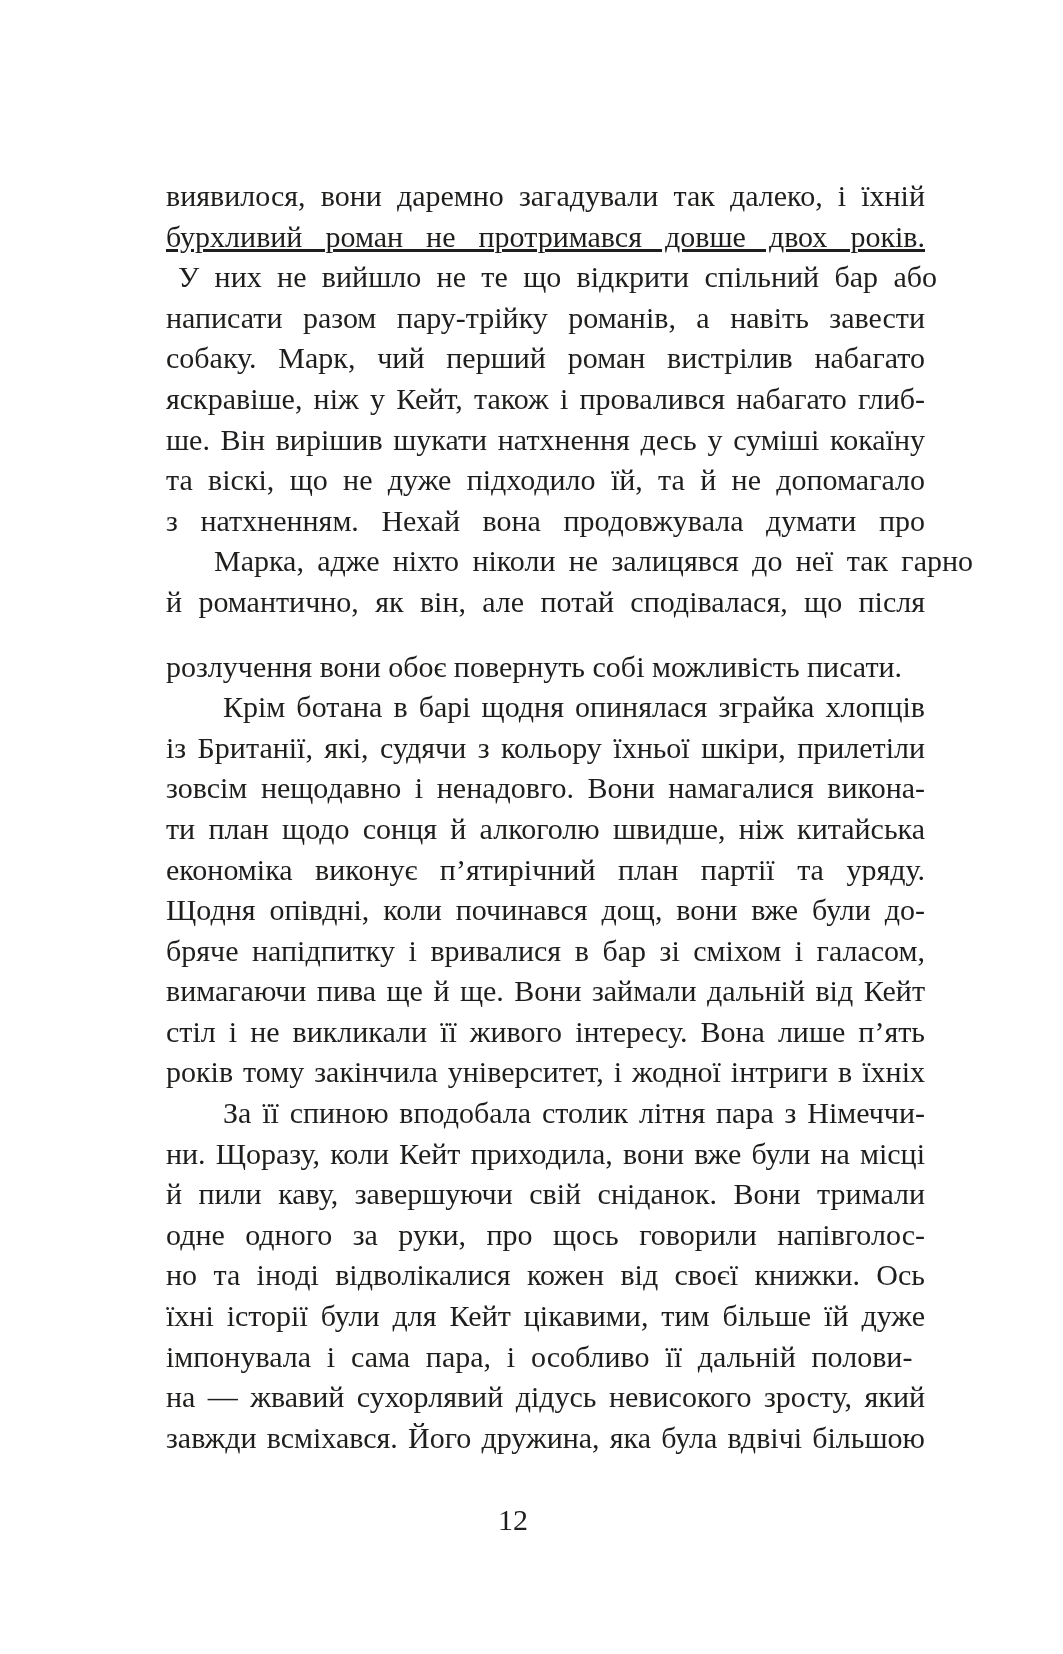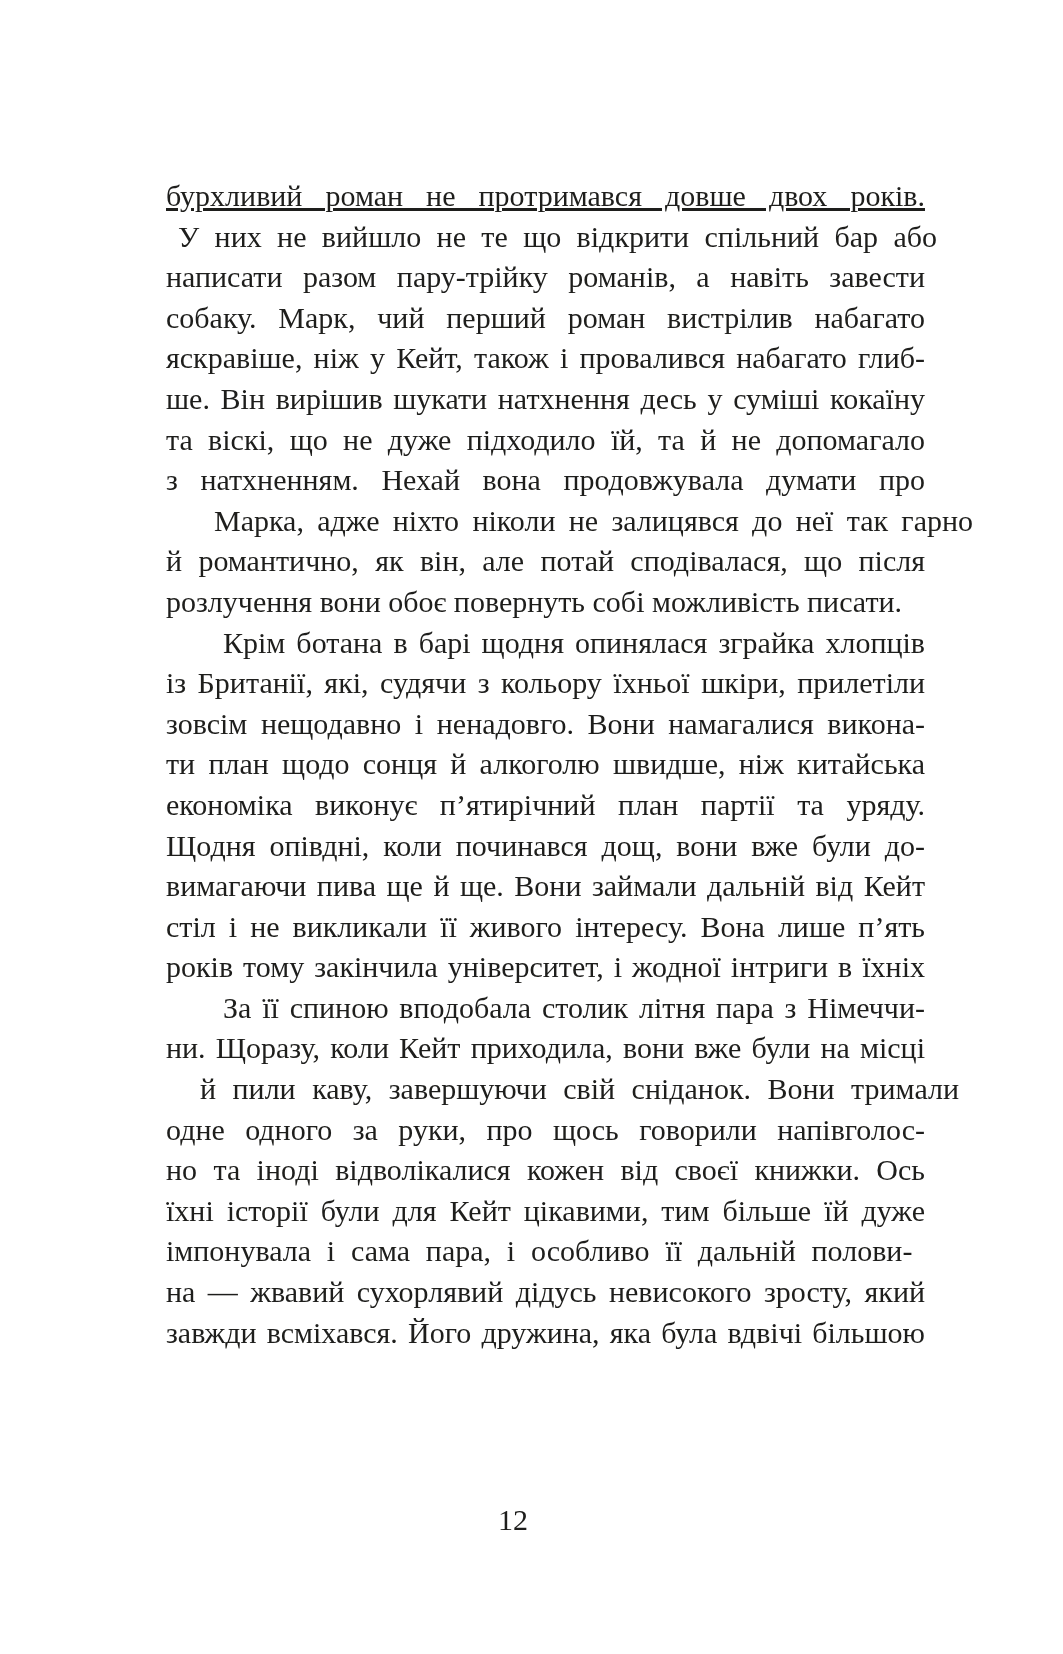--- a/index.html
+++ b/index.html
@@ -50,47 +50,49 @@
     font-size: 30px;
     line-height: 36px;
   }
 </style>
 </head>
 <body>
 
 <div class="page">
   <div class="text-block">
       <div class="paragraph">
+        <div class="line" style="word-spacing: 7.6183px; letter-spacing: 0px;">виявилося, вони даремно загадували так далеко, і їхній</div>
         <div class="line" style="word-spacing: 15.5573px; letter-spacing: 0px; text-decoration: underline;">бурхливий роман не протримався довше двох років.</div>
         <div class="line" style="word-spacing: 7.87969px; letter-spacing: 0px; margin-left: 12px;">У них не вийшло не те що відкрити спільний бар або</div>
         <div class="line" style="word-spacing: 12.9818px; letter-spacing: 0px;">написати разом пару-трійку романів, а навіть завести</div>
         <div class="line" style="word-spacing: 14.3307px; letter-spacing: 0px;">собаку. Марк, чий перший роман вистрілив набагато</div>
         <div class="line" style="word-spacing: 3.70117px; letter-spacing: 0px;">яскравіше, ніж у Кейт, також і провалився набагато глиб-</div>
         <div class="line" style="word-spacing: 3.17578px; letter-spacing: 0px;">ше. Він вирішив шукати натхнення десь у суміші кокаїну</div>
         <div class="line" style="word-spacing: 7.825px; letter-spacing: 0px;">та віскі, що не дуже підходило їй, та й не допомагало</div>
         <div class="line" style="word-spacing: 15.0443px; letter-spacing: 0px;">з натхненням. Нехай вона продовжувала думати про</div>
         <div class="line" style="word-spacing: 5.79167px; letter-spacing: 0px; margin-left: 48px;">Марка, адже ніхто ніколи не залицявся до неї так гарно</div>
         <div class="line" style="word-spacing: 8.85352px; letter-spacing: 0px;">й романтично, як він, але потай сподівалася, що після</div>
-        <div class="line no-stretch" style="word-spacing: 0px; letter-spacing: 0px;">розлучення вони обоє повернуть собі можливість писати.</div>
+        <div class="line no-stretch" style="word-spacing: 0px; letter-spacing: 0px; margin-top: 24px;">розлучення вони обоє повернуть собі можливість писати.</div>
       </div>
       <div class="paragraph">
         <div class="line indent" style="word-spacing: 3.54241px; letter-spacing: 0px;">Крім ботана в барі щодня опинялася зграйка хлопців</div>
         <div class="line" style="word-spacing: 3.93359px; letter-spacing: 0px;">із Британії, які, судячи з кольору їхньої шкіри, прилетіли</div>
         <div class="line" style="word-spacing: 6.08073px; letter-spacing: 0px;">зовсім нещодавно і ненадовго. Вони намагалися викона-</div>
         <div class="line" style="word-spacing: 5.74805px; letter-spacing: 0px;">ти план щодо сонця й алкоголю швидше, ніж китайська</div>
         <div class="line" style="word-spacing: 15.0156px; letter-spacing: 0px;">економіка виконує п’ятирічний план партії та уряду.</div>
         <div class="line" style="word-spacing: 6.37109px; letter-spacing: 0px;">Щодня опівдні, коли починався дощ, вони вже були до-</div>
+        <div class="line" style="word-spacing: 6.04688px; letter-spacing: 0px;">бряче напідпитку і вривалися в бар зі сміхом і галасом,</div>
         <div class="line" style="word-spacing: 2.97743px; letter-spacing: 0px;">вимагаючи пива ще й ще. Вони займали дальній від Кейт</div>
         <div class="line" style="word-spacing: 5.53125px; letter-spacing: 0px;">стіл і не викликали її живого інтересу. Вона лише п’ять</div>
         <div class="line" style="word-spacing: 2.51367px; letter-spacing: 0px;">років тому закінчила університет, і жодної інтриги в їхніх</div>
       </div>
       <div class="paragraph">
         <div class="line indent" style="word-spacing: 3.31641px; letter-spacing: 0px;">За її спиною вподобала столик літня пара з Німеччи-</div>
         <div class="line" style="word-spacing: 2.67882px; letter-spacing: 0px;">ни. Щоразу, коли Кейт приходила, вони вже були на місці</div>
-        <div class="line" style="word-spacing: 8.98884px; letter-spacing: 0px; margin-left: 34px;">й пили каву, завершуючи свій сніданок. Вони тримали</div>
+        <div class="line" style="word-spacing: 8.98884px; letter-spacing: 0px;">й пили каву, завершуючи свій сніданок. Вони тримали</div>
         <div class="line" style="word-spacing: 12.942px; letter-spacing: 0px;">одне одного за руки, про щось говорили напівголос-</div>
         <div class="line" style="word-spacing: 8.88672px; letter-spacing: 0px;">но та іноді відволікалися кожен від своєї книжки. Ось</div>
         <div class="line" style="word-spacing: 5.46875px; letter-spacing: 0px;">їхні історії були для Кейт цікавими, тим більше їй дуже</div>
         <div class="line" style="word-spacing: 8.29297px; letter-spacing: 0px;">імпонувала і сама пара, і особливо її дальній полови-</div>
         <div class="line" style="word-spacing: 4.94643px; letter-spacing: 0px;">на — жвавий сухорлявий дідусь невисокого зросту, який</div>
         <div class="line" style="word-spacing: 2.68527px; letter-spacing: 0px;">завжди всміхався. Його дружина, яка була вдвічі більшою</div>
       </div>
     </div>
   <div class="page-number">12</div>
 </div>

